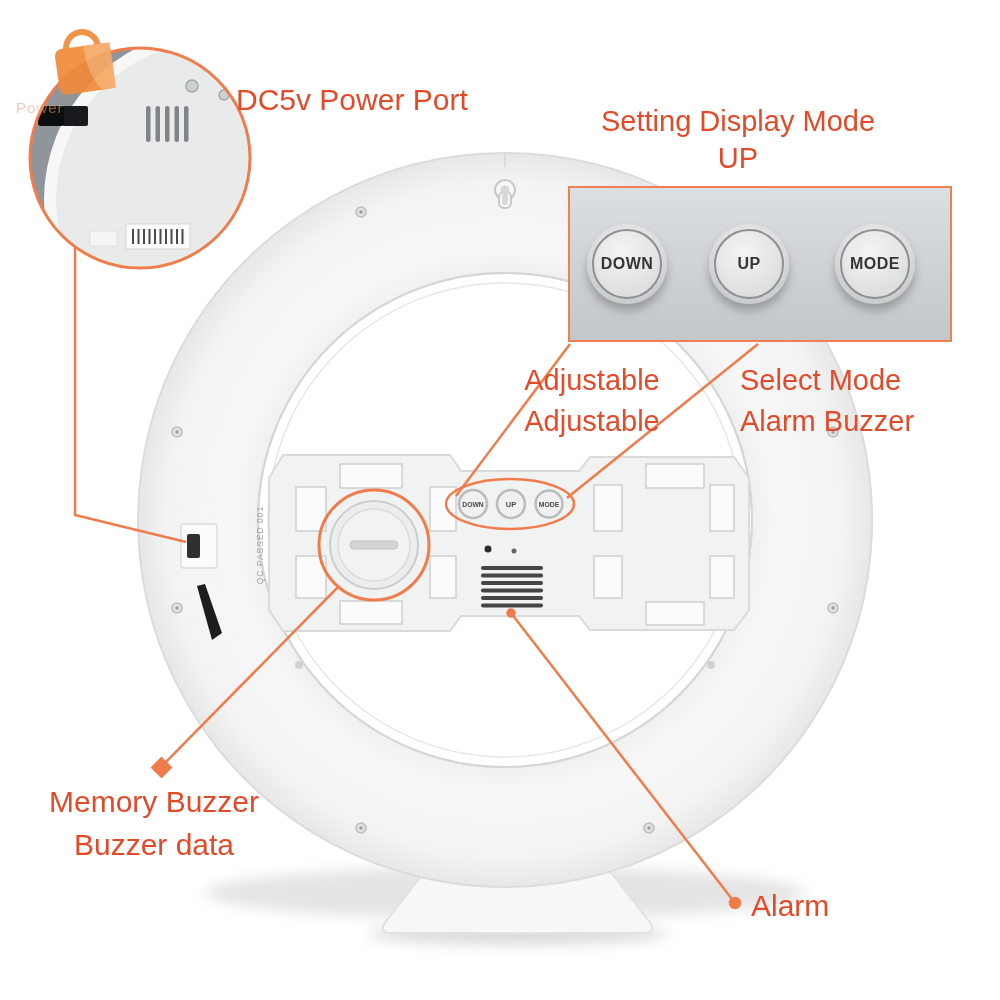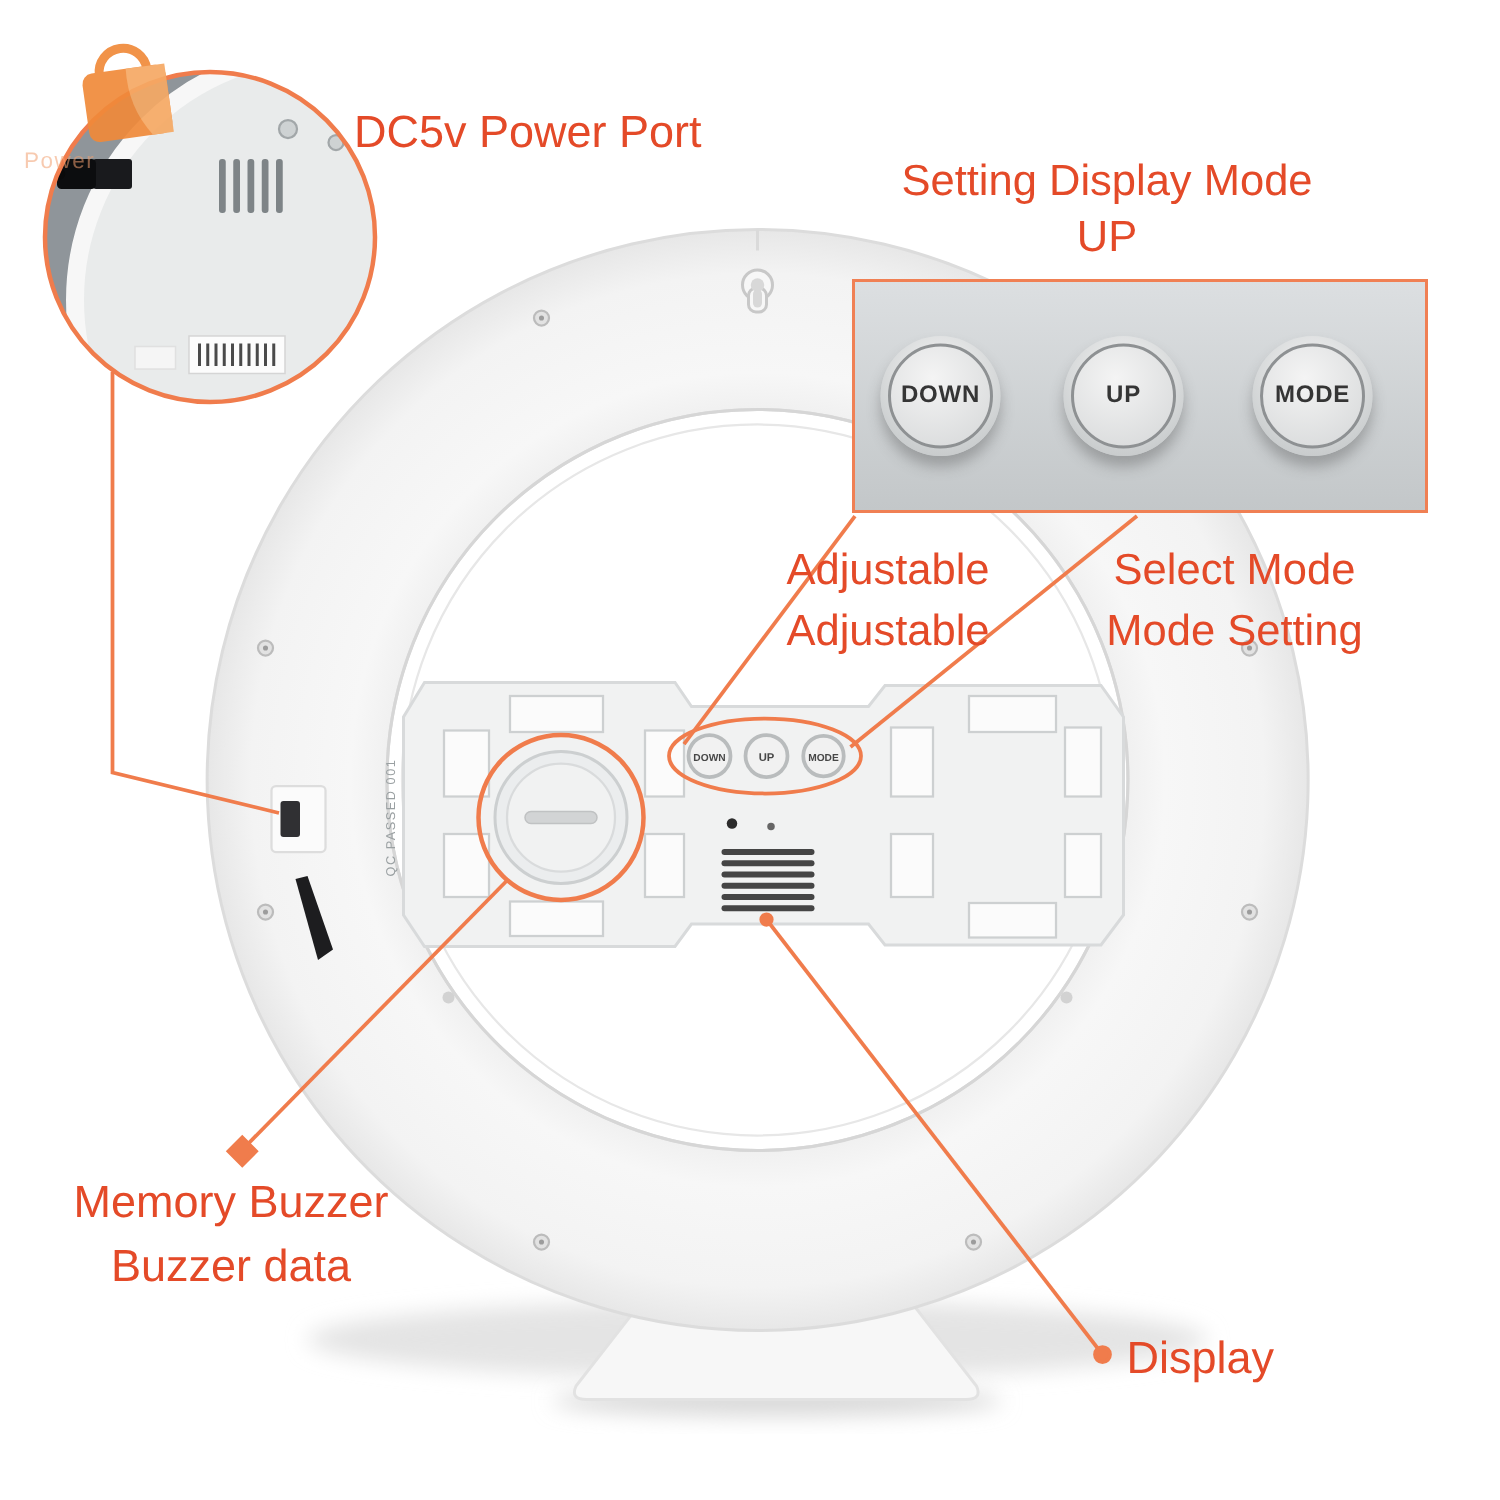--- a/index.html
+++ b/index.html
@@ -4,24 +4,24 @@
 <style>
   *{box-sizing:border-box;margin:0;padding:0}
   html,body{width:1000px;height:1000px;background:#ffffff}
   .stage{position:relative;width:1000px;height:1000px;overflow:hidden;background:#fff;
          font-family:"Liberation Sans",sans-serif}
   #scene{position:absolute;left:0;top:0;z-index:1}
   #scene text{font-family:"Liberation Sans",sans-serif}
 
   
   .lbl{position:absolute;z-index:3;color:#e44a28;font-size:29px;line-height:40px}
-  #lbl-power{left:236px;top:69px;font-size:30px}
+  #lbl-power{left:236px;top:80px;font-size:30px}
   #lbl-display{left:560px;top:103px;width:356px;text-align:center;line-height:37px}
   #lbl-bright{left:481px;top:360px;width:222px;text-align:center;line-height:41px}
-  #lbl-mode{left:705px;top:360px;width:236px;text-align:center;line-height:41px}
+  #lbl-mode{left:740px;top:360px;width:236px;line-height:41px}
   #lbl-memory{left:8px;top:780px;width:292px;text-align:center;font-size:30px;line-height:43px}
   #lbl-buzzer{left:751px;top:886px;font-size:30px}
 
   
   #panel{position:absolute;z-index:2;left:568px;top:186px;width:384px;height:156px;
          background:linear-gradient(180deg,#dcdfe1 0%,#c3c7c9 100%);border:2px solid #f08054}
   .pbtn{position:absolute;top:36px;width:80px;height:80px;border-radius:50%;
         background:radial-gradient(circle at 50% 32%,#f5f5f5,#cdd0d1 72%,#bfc2c3);
         box-shadow:0 7px 9px rgba(70,70,70,.35)}
   .pbtn::before{content:"";position:absolute;inset:5px;border:2px solid #8e9193;border-radius:50%;
@@ -240,25 +240,25 @@
     <div>UP</div>
   </div>
 
   <div class="lbl" id="lbl-bright">
     <div>Adjustable</div>
     <div>Adjustable</div>
   </div>
 
   <div class="lbl" id="lbl-mode">
     <div>Select Mode</div>
-    <div>Mode Setting</div>
+    <div>Alarm Buzzer</div>
   </div>
 
   <div class="lbl" id="lbl-memory">
     <div>Memory Buzzer</div>
     <div>Buzzer data</div>
   </div>
 
   <div class="lbl" id="lbl-buzzer">
-    <span>Display</span>
+    <span>Alarm</span>
   </div>
 
 </div>
 
 </body></html>

